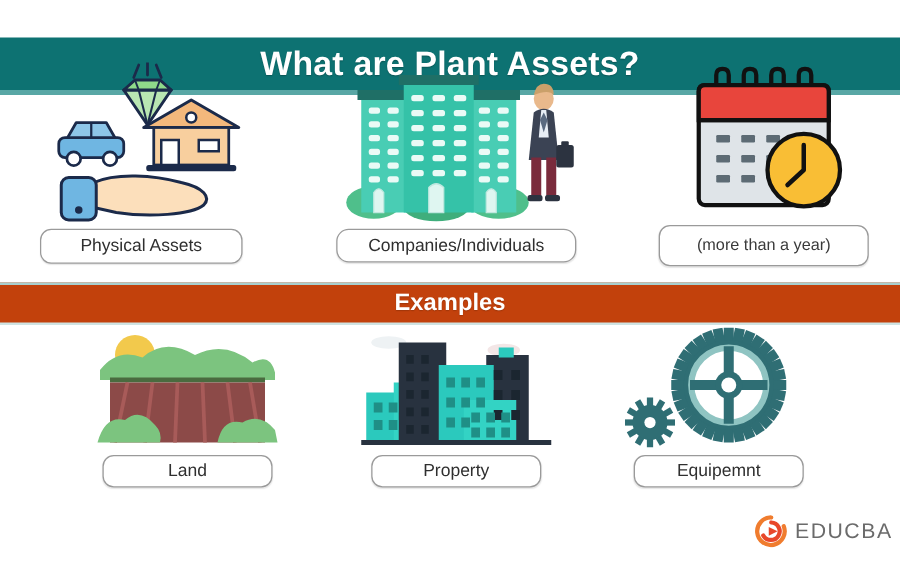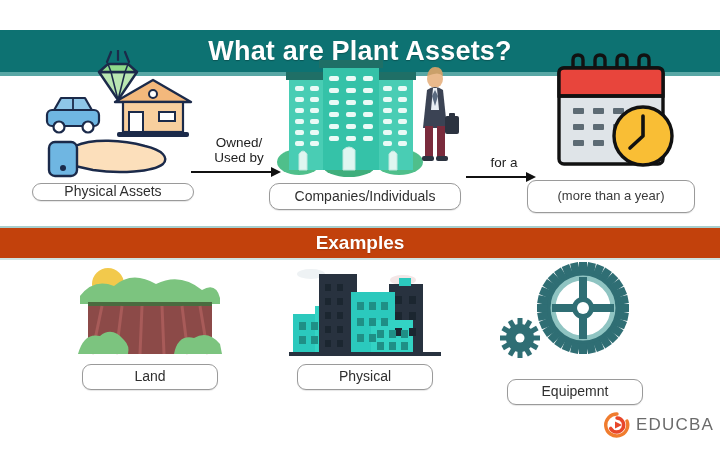--- a/index.html
+++ b/index.html
@@ -121,33 +121,25 @@
           <rect x="94" y="82" width="72" height="5" rx="2" fill="#1b2a4a"></rect>
         </g>
 
         <g>
           <path d="M52 96 C70 88 100 90 122 96 C140 100 146 108 140 114 C130 122 96 124 70 120 L52 116 Z" fill="#fcdfbb" stroke="#1b2a4a" stroke-width="2.4" stroke-linejoin="round"></path>
           <rect x="26" y="92" width="28" height="34" rx="6" fill="#6fb6e2" stroke="#1b2a4a" stroke-width="2.4"></rect>
           <circle cx="40" cy="118" r="3" fill="#1b2a4a"></circle>
         </g>
       </svg>
     </div>
-    <div class="label-box" style="left:14px; top:133px; width:162px; height:18px;">
+    <div class="label-box" style="left:14px; top:133px; width:162px; height:28px;">
       <span class="label-main">Physical Assets</span>
     </div>
   </div>
 
-  <div class="arrow-group" style="left:191px; top:85px; width:96px;">
-    <div class="arrow-text">Owned/
-Used by</div>
-    <div class="arrow-line">
-      <span class="shaft" style="width:82px;"></span>
-      <span class="head" style="left:80px;"></span>
-    </div>
-  </div>
 
   <div class="card" style="left:265px; top:0px; width:200px; height:174px;">
     <div class="art" style="height:128px;">
       <svg width="196" height="128" viewBox="0 0 196 128">
 
         <ellipse cx="32" cy="112" rx="22" ry="13" fill="#4fbf8b"></ellipse>
         <ellipse cx="132" cy="112" rx="24" ry="13" fill="#4fbf8b"></ellipse>
         <ellipse cx="82" cy="116" rx="26" ry="11" fill="#3fae7c"></ellipse>
 
         <rect x="22" y="28" width="36" height="92" fill="#49cdb4"></rect>
@@ -226,27 +218,20 @@
           <rect x="178" y="66" width="14" height="18" rx="2" fill="#2c3340"></rect>
           <rect x="182" y="63" width="6" height="4" rx="1" fill="#2c3340"></rect>
         </g>
       </svg>
     </div>
     <div class="label-box" style="left:4px; top:133px; width:192px; height:27px;border-radius:10px;">
       <span class="label-main">Companies/Individuals</span>
     </div>
   </div>
 
-  <div class="arrow-group" style="left:466px; top:105px; width:76px;">
-    <div class="arrow-text">for a</div>
-    <div class="arrow-line">
-      <span class="shaft" style="width:62px;"></span>
-      <span class="head" style="left:60px;"></span>
-    </div>
-  </div>
 
   <div class="card" style="left:515px; top:0px; width:190px; height:174px;">
     <div class="art" style="height:128px;">
       <svg width="150" height="128" viewBox="0 0 150 128">
 
         <g stroke="#111" stroke-width="3.4" fill="none">
           <path d="M38 18 L38 10 Q38 5 43 5 Q48 5 48 10 L48 28"></path>
           <path d="M60 18 L60 10 Q60 5 65 5 Q70 5 70 10 L70 28"></path>
           <path d="M82 18 L82 10 Q82 5 87 5 Q92 5 92 10 L92 28"></path>
           <path d="M104 18 L104 10 Q104 5 109 5 Q114 5 114 10 L114 28"></path>
@@ -354,21 +339,21 @@
             <rect x="116" y="80" width="7" height="8"></rect>
           <rect x="14" y="60" width="7" height="8"></rect>
             <rect x="26" y="60" width="7" height="8"></rect>
           <rect x="14" y="74" width="7" height="8"></rect>
             <rect x="26" y="74" width="7" height="8"></rect>
         </g>
         <rect x="4" y="90" width="152" height="4" fill="#28323f"></rect>
       </svg>
     </div>
     <div class="label-box" style="left:22px; top:102px; width:136px; height:26px;">
-      <span class="label-main">Physical</span>
+      <span class="label-main">Property</span>
     </div>
   </div>
 
   <div class="card" style="left:485px; top:0px; width:180px; height:140px;">
     <div class="art" style="height:96px;">
       <svg width="160" height="96" viewBox="0 0 160 96">
         <g transform="translate(88,46)">
           <g fill="#2f6e74">
             <rect x="-4" y="-46" width="8" height="12"></rect>
               <rect x="-4" y="34" width="8" height="12"></rect>
@@ -442,21 +427,21 @@
                 <rect x="-2.5" y="13" width="5" height="7"></rect>
                 <rect x="-20" y="-2.5" width="7" height="5"></rect>
                 <rect x="13" y="-2.5" width="7" height="5"></rect>
               </g>
           </g>
           <circle cx="0" cy="0" r="14" fill="#2f6e74"></circle>
           <circle cx="0" cy="0" r="4.5" fill="#ffffff"></circle>
         </g>
       </svg>
     </div>
-    <div class="label-box" style="left:22px; top:102px; width:136px; height:26px;margin-top:15px;">
+    <div class="label-box" style="left:22px; top:102px; width:136px; height:26px;">
       <span class="label-main">Equipemnt</span>
     </div>
   </div>
 </div>
 
 <div style="position:absolute; left:604px; top:412px; display:flex; align-items:center; gap:6px;">
   <span>
     <svg width="26" height="26" viewBox="0 0 26 26">
       <path d="M13 2 A11 11 0 1 0 23 9" fill="none" stroke="#f07c2e" stroke-width="3.4" stroke-linecap="round"></path>
       <path d="M13 6 A7 7 0 1 1 6.6 16.4" fill="none" stroke="#e8472a" stroke-width="3.4" stroke-linecap="round"></path>

